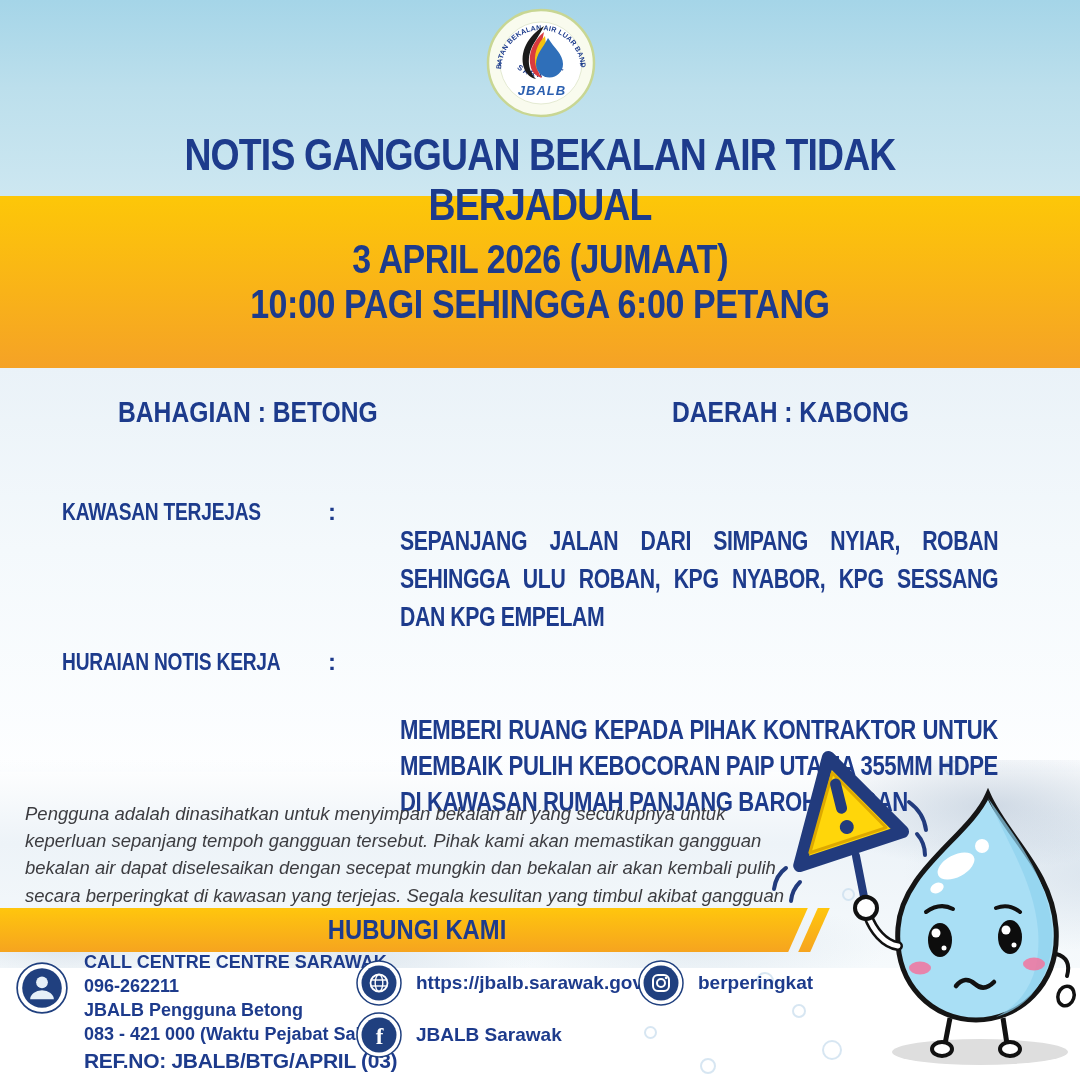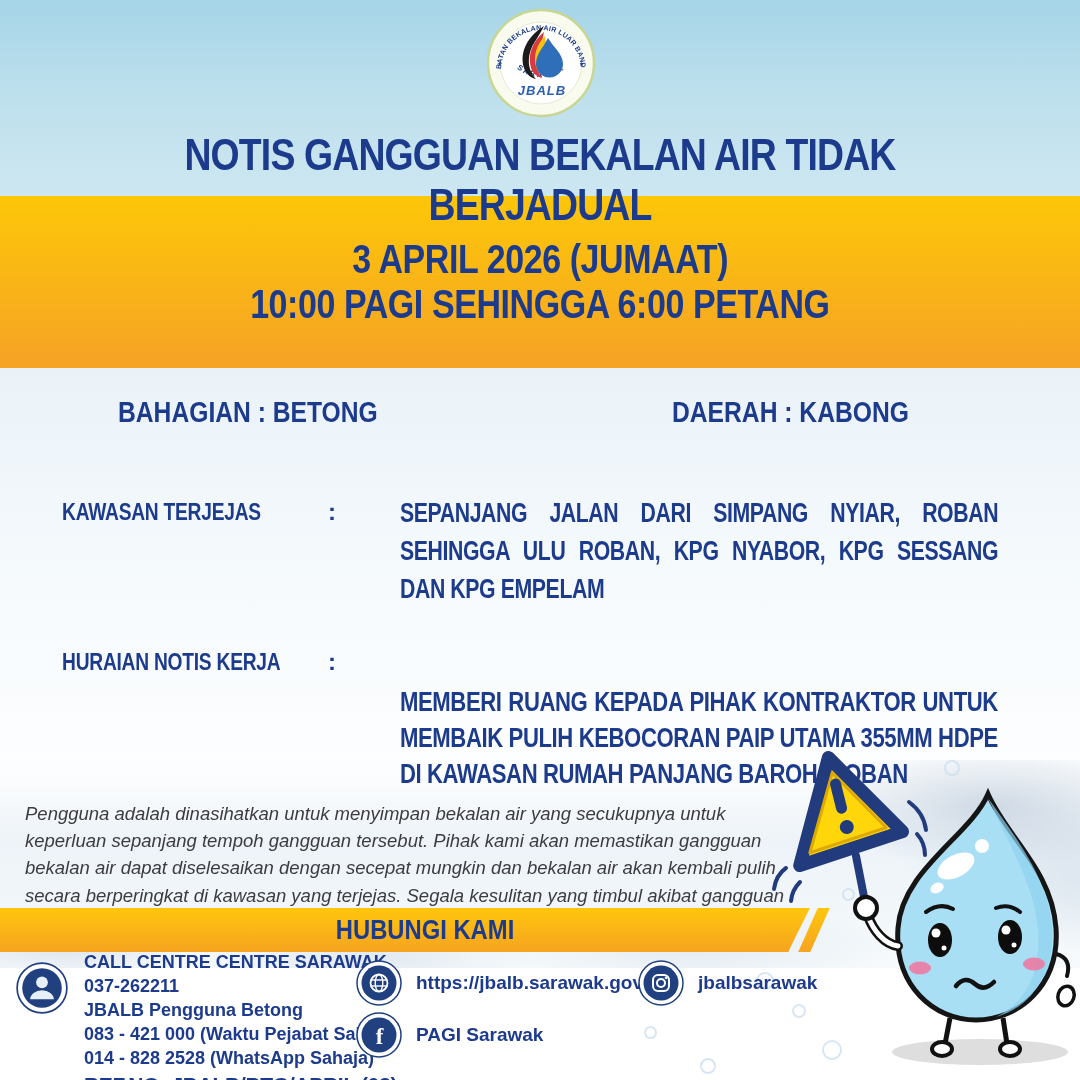--- a/index.html
+++ b/index.html
@@ -16,41 +16,41 @@
              background:linear-gradient(180deg,#FDC708 0%,#F9B318 55%,#F5A226 100%);
              display:flex;flex-direction:column;justify-content:center;align-items:center;gap:0;z-index:1;}
   .date-line{font-weight:bold;font-size:40px;letter-spacing:-.5px;transform:scaleX(.85);color:#1D3B8C;}
   
   .content-bg{left:0;top:368px;width:1080px;height:404px;
               background:linear-gradient(180deg,#EAF2F8 0%,#F4F9FC 45%,#FDFEFF 100%);z-index:1;}
   .loc{top:396px;font-weight:bold;font-size:29px;transform:scaleX(.85);transform-origin:0 0;color:#1D3B8C;z-index:2;}
   .sec-label{font-weight:bold;font-size:24px;letter-spacing:-.3px;transform:scaleX(.8);
              transform-origin:0 0;color:#1D3B8C;z-index:2;}
   .sec-colon{left:328px;font-weight:bold;font-size:24px;color:#1D3B8C;z-index:2;}
-  .sec-body-wrap{left:400px;z-index:2;overflow:visible;}
+  .sec-body-wrap{left:400px;z-index:2;overflow:visible;margin-top:28px;}
   .sec-body{font-weight:bold;font-size:27px;letter-spacing:-.5px;color:#1D3B8C;
             text-align:justify;transform-origin:0 0;}
   .body-kawasan{width:760px;transform:scaleX(.787);line-height:38px;}
   .body-huraian{width:730px;transform:scaleX(.819);line-height:36px;}
   
   .splash{left:0;top:760px;width:1080px;height:208px;z-index:1;
      background:
        radial-gradient(260px 90px at 92% 22%, rgba(176,192,210,.55), transparent 70%),
        radial-gradient(300px 110px at 103% 55%, rgba(198,212,226,.5), transparent 70%),
        radial-gradient(200px 55px at 6% 88%, rgba(186,200,216,.45), transparent 70%),
        radial-gradient(240px 60px at 34% 95%, rgba(196,210,224,.42), transparent 70%),
        radial-gradient(280px 70px at 64% 90%, rgba(202,216,228,.4), transparent 70%),
        linear-gradient(180deg, rgba(248,251,253,0) 0%, #EDF3F8 40%, #F6FAFC 100%);}
   .advisory{left:25px;top:800px;width:778px;font-style:italic;font-size:18.5px;line-height:1.47;
             color:#3C3C40;z-index:2;}
   
   .contact-banner{left:0;top:908px;width:770px;height:44px;
       background:linear-gradient(180deg,#FFC60D 0%,#F6A41F 100%);
       clip-path:polygon(0 0,100% 0,calc(100% - 22px) 100%,0 100%);
-      display:flex;align-items:center;justify-content:center;padding-left:40px;z-index:3;}
+      display:flex;align-items:center;justify-content:center;padding-left:32px;z-index:3;}
   .contact-banner span{font-weight:bold;font-size:28px;color:#1D3B8C;transform:scaleX(.85);}
   .stripe{top:908px;height:44px;background:linear-gradient(180deg,#FFC60D,#F6A41F);
           transform:skewX(-24deg);z-index:3;}
   .s1{left:780px;width:18px;} .s2{left:808px;width:12px;}
   
   .footer-text{left:84px;top:950px;z-index:2;font-weight:bold;font-size:18px;line-height:24px;color:#1D3B8C;}
   .ref{font-size:21px;margin-top:3px;letter-spacing:-.3px;}
   .contact-row{display:flex;align-items:center;gap:14px;z-index:2;font-weight:bold;font-size:19px;color:#1D3B8C;}
   .bubble{border:2px solid #C9DEED;border-radius:50%;opacity:.75;z-index:1;}
   svg{display:block;}
@@ -129,56 +129,55 @@
   <div class="abs bubble" style="left:842px;top:888px;width:9px;height:9px;"></div>
 
   <svg class="abs" style="left:16px;top:962px;z-index:2;" width="52" height="52" viewBox="0 0 46 46">
     <circle cx="23" cy="23" r="22" fill="#FFFFFF" stroke="#20407F" stroke-width="1.5"></circle>
     <circle cx="23" cy="23" r="17.5" fill="#20407F"></circle>
     <circle cx="23" cy="18" r="5.2" fill="#E6F0F8"></circle>
     <path d="M12.5 33 a10.5 8 0 0 1 21 0 Z" fill="#E6F0F8"></path>
   </svg>
   <div class="abs footer-text">
     <div>CALL CENTRE CENTRE SARAWAK</div>
-    <div>037-262211</div>
+    <div>096-262211</div>
     <div>JBALB Pengguna Betong</div>
     <div>083 - 421 000 (Waktu Pejabat Sahaja)</div>
-    <div>014 - 828 2528 (WhatsApp Sahaja)</div>
     <div class="ref">REF.NO: JBALB/BTG/APRIL (03)</div>
   </div>
 
   <div class="abs contact-row" style="left:356px;top:960px;">
     <svg width="46" height="46" viewBox="0 0 46 46">
       <circle cx="23" cy="23" r="22" fill="#FFFFFF" stroke="#20407F" stroke-width="1.5"></circle>
       <circle cx="23" cy="23" r="17.5" fill="#20407F"></circle>
       <circle cx="23" cy="23" r="8.5" fill="none" stroke="#FFFFFF" stroke-width="1.8"></circle>
       <ellipse cx="23" cy="23" rx="3.8" ry="8.5" fill="none" stroke="#FFFFFF" stroke-width="1.4"></ellipse>
       <line x1="14.8" y1="20" x2="31.2" y2="20" stroke="#FFFFFF" stroke-width="1.4"></line>
       <line x1="14.8" y1="26" x2="31.2" y2="26" stroke="#FFFFFF" stroke-width="1.4"></line>
     </svg>
     <span>https://jbalb.sarawak.gov.my/</span>
   </div>
   <div class="abs contact-row" style="left:356px;top:1012px;">
     <svg width="46" height="46" viewBox="0 0 46 46">
       <circle cx="23" cy="23" r="22" fill="#FFFFFF" stroke="#20407F" stroke-width="1.5"></circle>
       <circle cx="23" cy="23" r="17.5" fill="#20407F"></circle>
       <text x="23.5" y="31.5" text-anchor="middle" font-size="23" font-weight="bold" font-family="Liberation Serif, serif" fill="#FFFFFF">f</text>
     </svg>
-    <span>PAGI Sarawak</span>
+    <span>JBALB Sarawak</span>
   </div>
 
   <div class="abs contact-row" style="left:638px;top:960px;">
     <svg width="46" height="46" viewBox="0 0 46 46">
       <circle cx="23" cy="23" r="22" fill="#FFFFFF" stroke="#20407F" stroke-width="1.5"></circle>
       <circle cx="23" cy="23" r="17.5" fill="#20407F"></circle>
       <rect x="15" y="15" width="16" height="16" rx="5" fill="none" stroke="#FFFFFF" stroke-width="2"></rect>
       <circle cx="23" cy="23" r="4" fill="none" stroke="#FFFFFF" stroke-width="2"></circle>
       <circle cx="28.2" cy="17.8" r="1.4" fill="#FFFFFF"></circle>
     </svg>
-    <span>jbalbsarawak</span>
+    <span>berperingkat</span>
   </div>
 
   <svg class="abs" style="left:770px;top:742px;z-index:4;" width="200" height="210" viewBox="0 0 200 210">
     <line x1="86" y1="114" x2="97" y2="170" stroke="#223B7D" stroke-width="8" stroke-linecap="round"></line>
     <g transform="rotate(-14 70 62)">
       <polygon points="70,14 124,104 16,112" fill="#FFD60A" stroke="#223B7D" stroke-width="13" stroke-linejoin="round"></polygon>
       <polygon points="70,30 109,96 29,102" fill="none" stroke="#DDA900" stroke-width="3" stroke-linejoin="round"></polygon>
       <rect x="65" y="36" width="11" height="36" rx="5.5" fill="#223B7D"></rect>
       <circle cx="71" cy="86" r="7" fill="#223B7D"></circle>
     </g>

